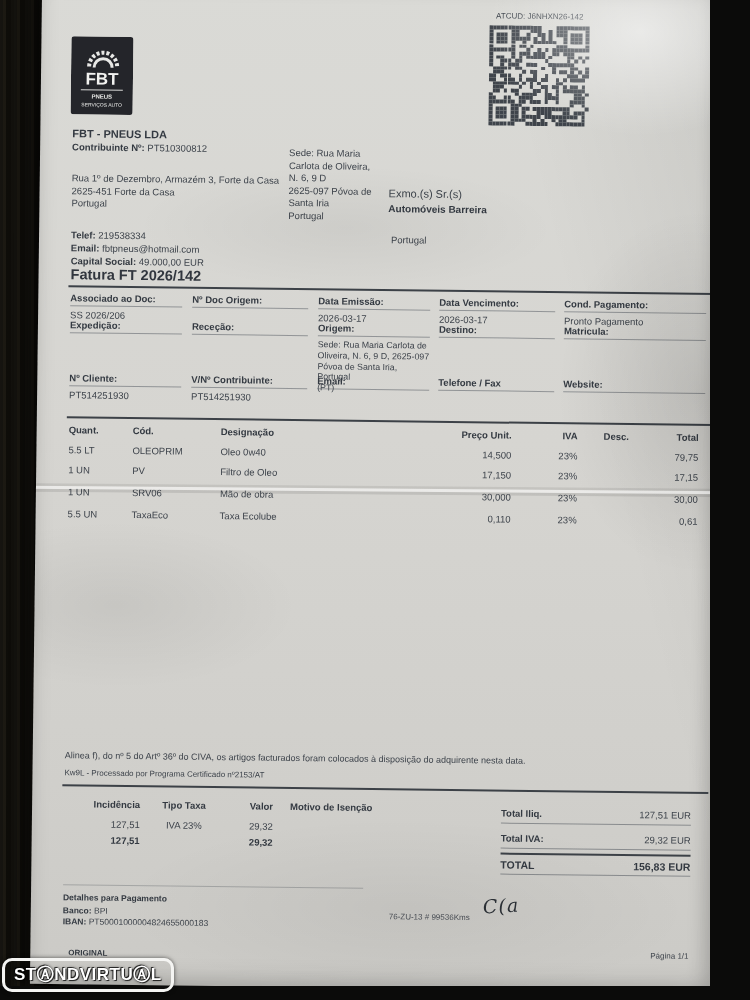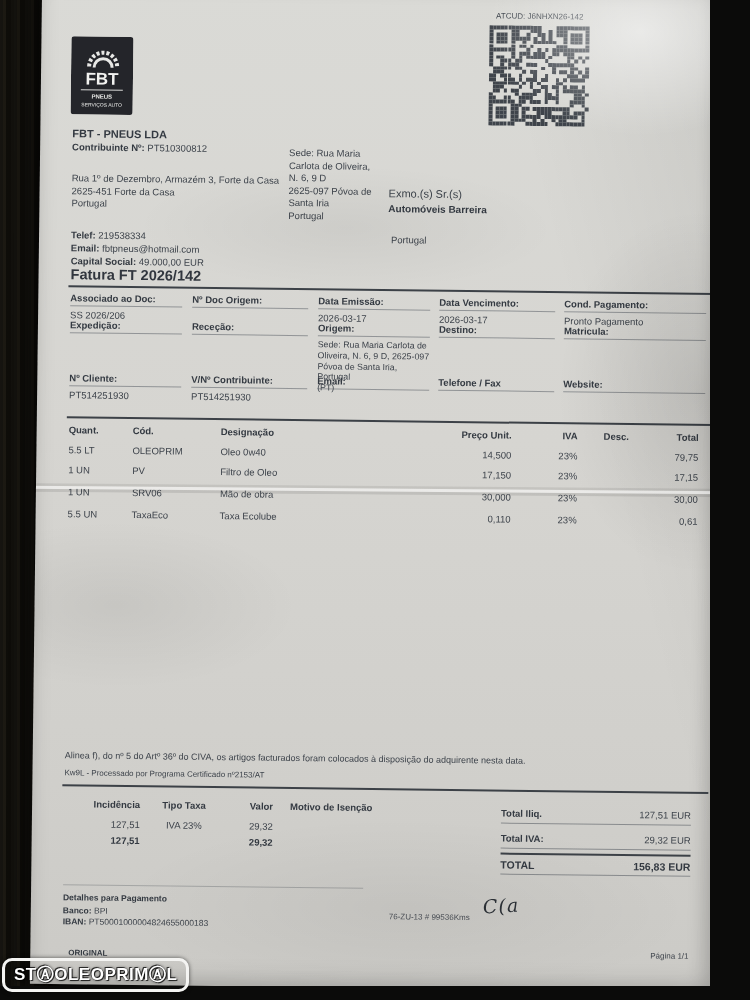--- a/index.html
+++ b/index.html
@@ -712,15 +712,15 @@
     <div class="abs t8" style="left:620px; top:960px;">Página 1/1</div>
 
     <div class="wrinkles"></div>
     <div class="crease"></div>
   </div>
 
   <div class="shade-right"></div>
   <div class="shade-bottom"></div>
 
   <div class="watermark">
-    <span>STⒶOLEOPRIMⒶL</span>
+    <span>STⒶNDVIRTUⒶL</span>
   </div>
 </div>
 
 </body></html>

